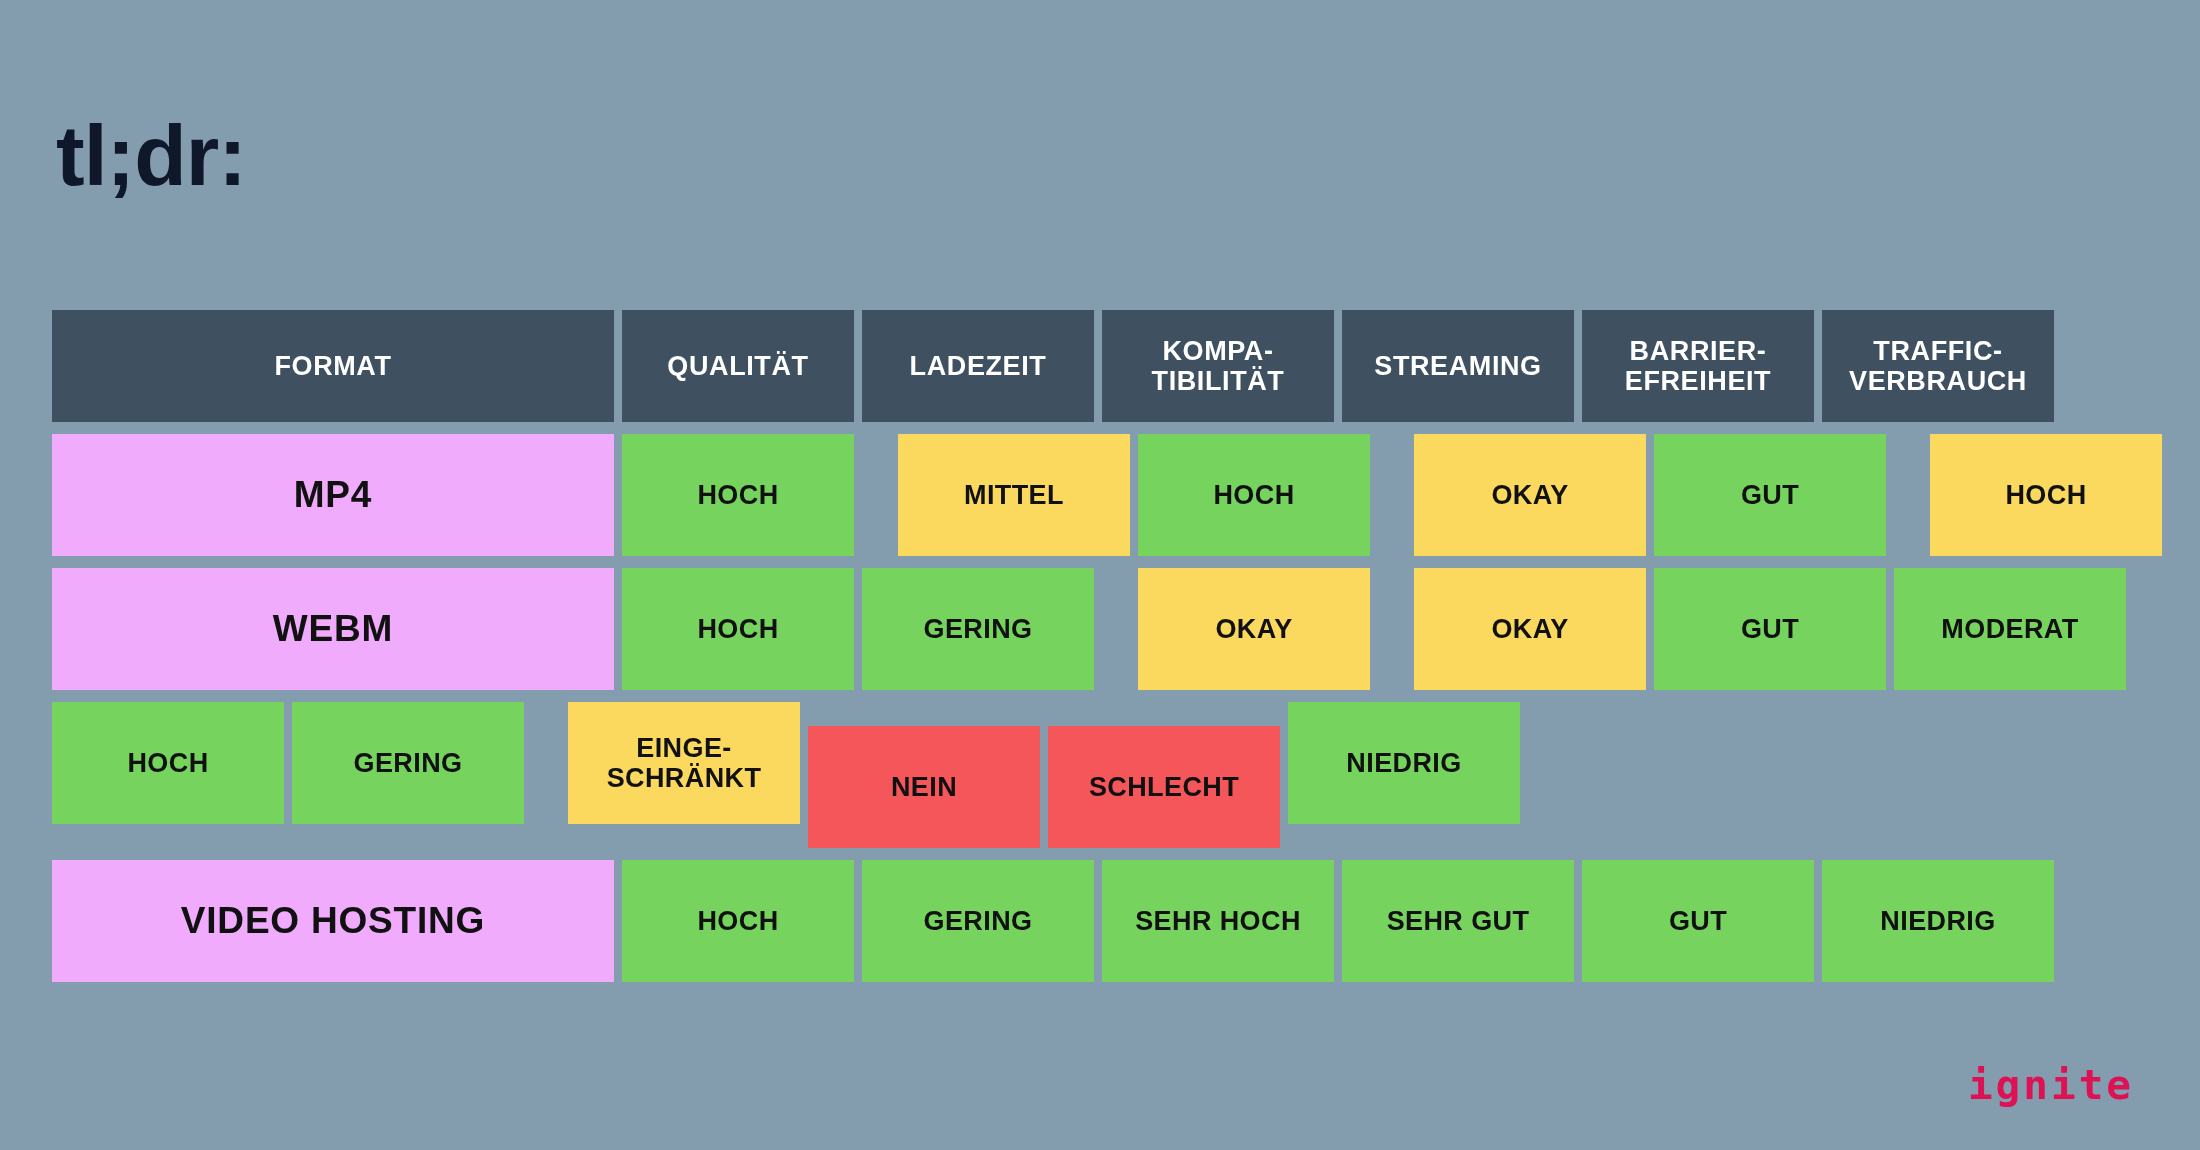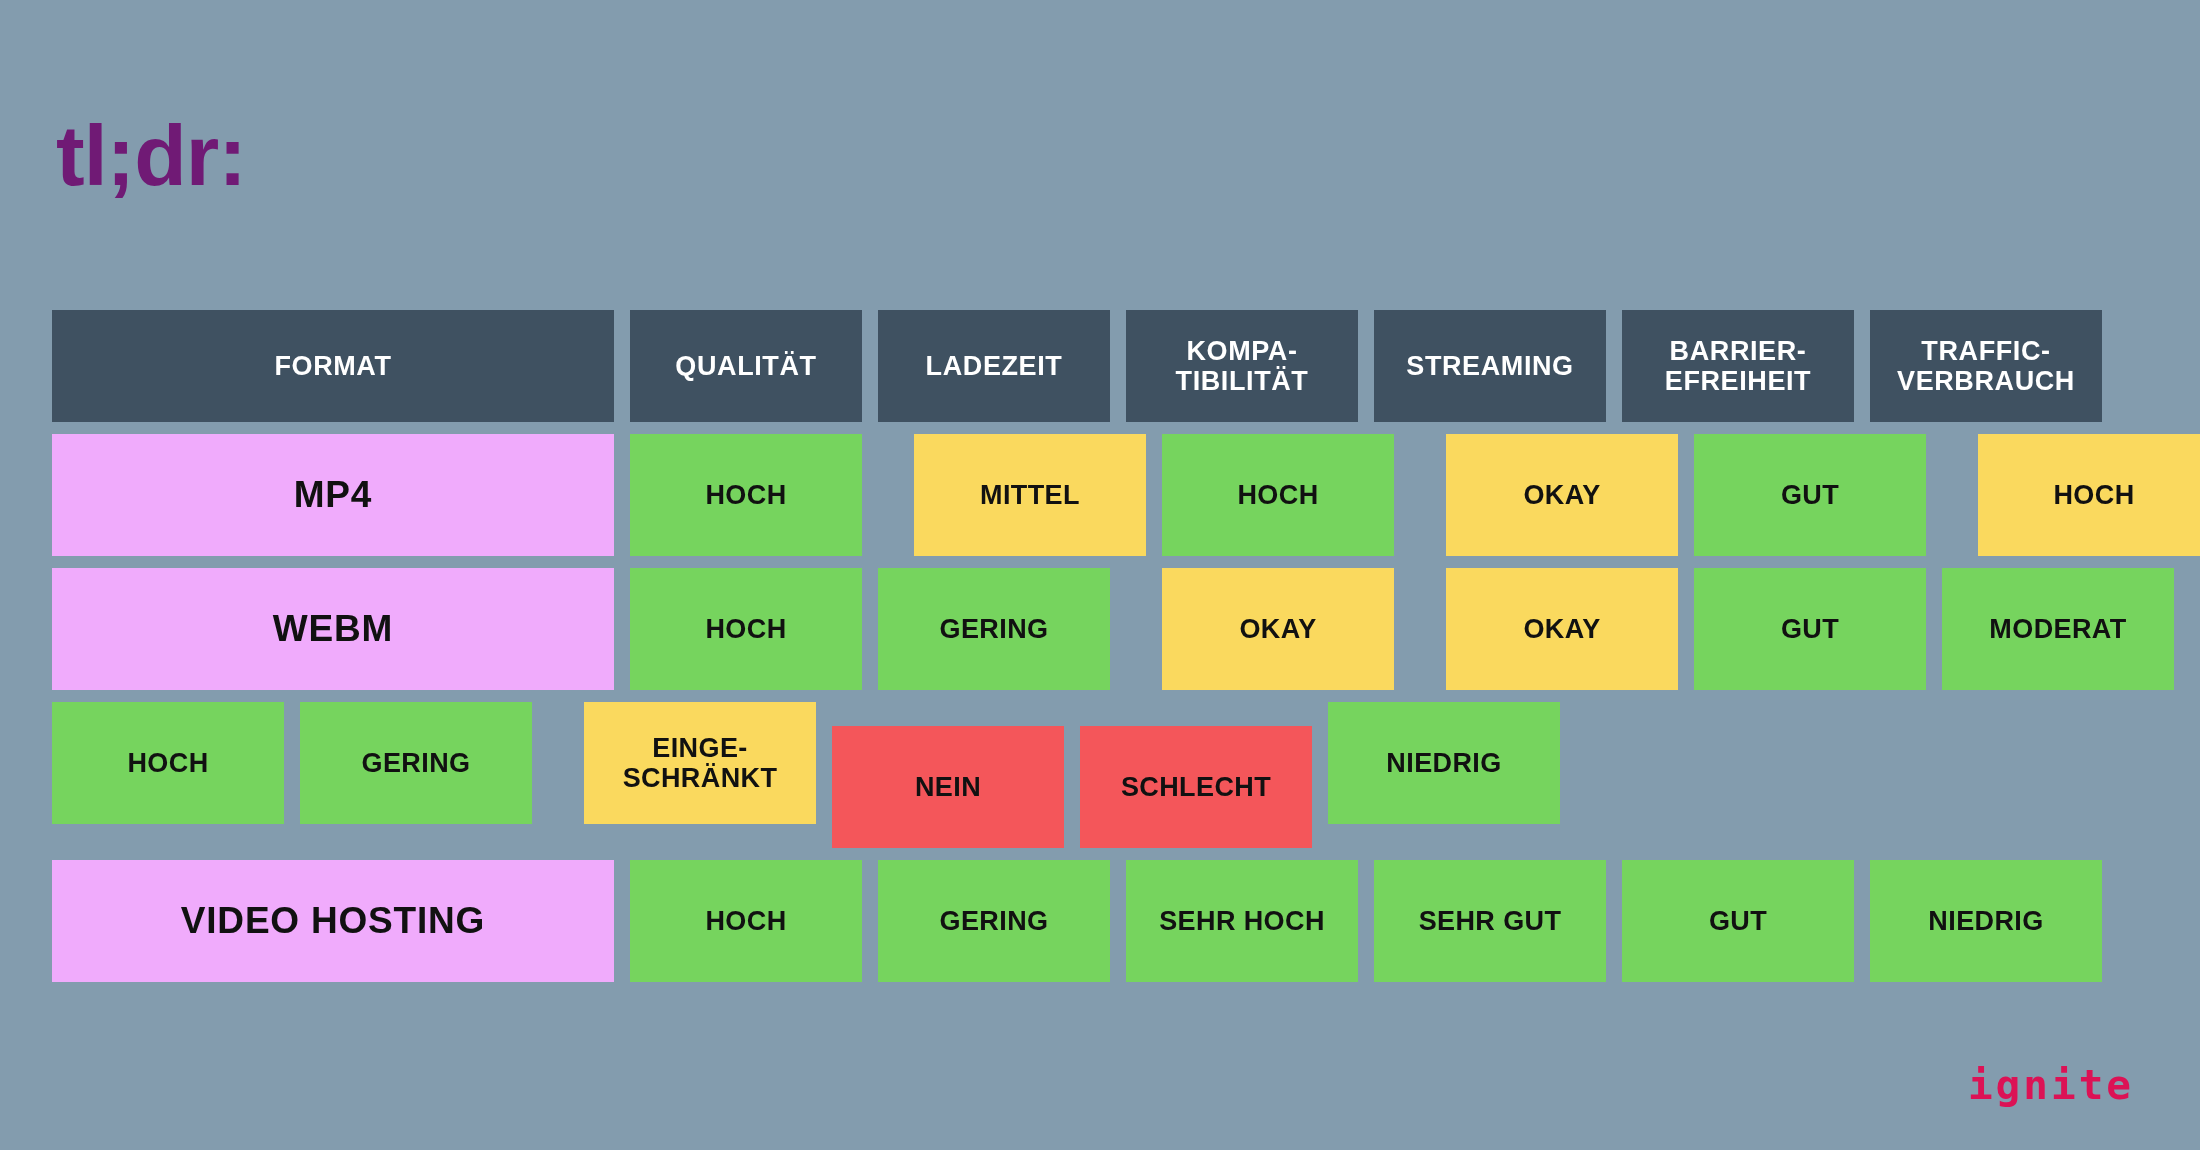--- a/index.html
+++ b/index.html
@@ -21,40 +21,40 @@
     background: #839cae;
   }
 
   
   .title {
     position: absolute;
     left: 56px;
     top: 112px;
     font-size: 86px;
     font-weight: bold;
-    color: #701a75;
+    color: #0f172a;
     letter-spacing: -1px;
     line-height: 1;
     white-space: pre;
   }
 
   
   .table {
     position: absolute;
     left: 52px;
     top: 310px;
     width: 2076px;
     display: flex;
     flex-direction: column;
     gap: 12px;
   }
 
   .row {
     display: flex;
-    gap: 16px;
+    gap: 8px;
     align-items: stretch;
   }
 
   .cell {
     display: flex;
     align-items: center;
     justify-content: center;
     text-align: center;
     font-weight: bold;
     box-sizing: border-box;

